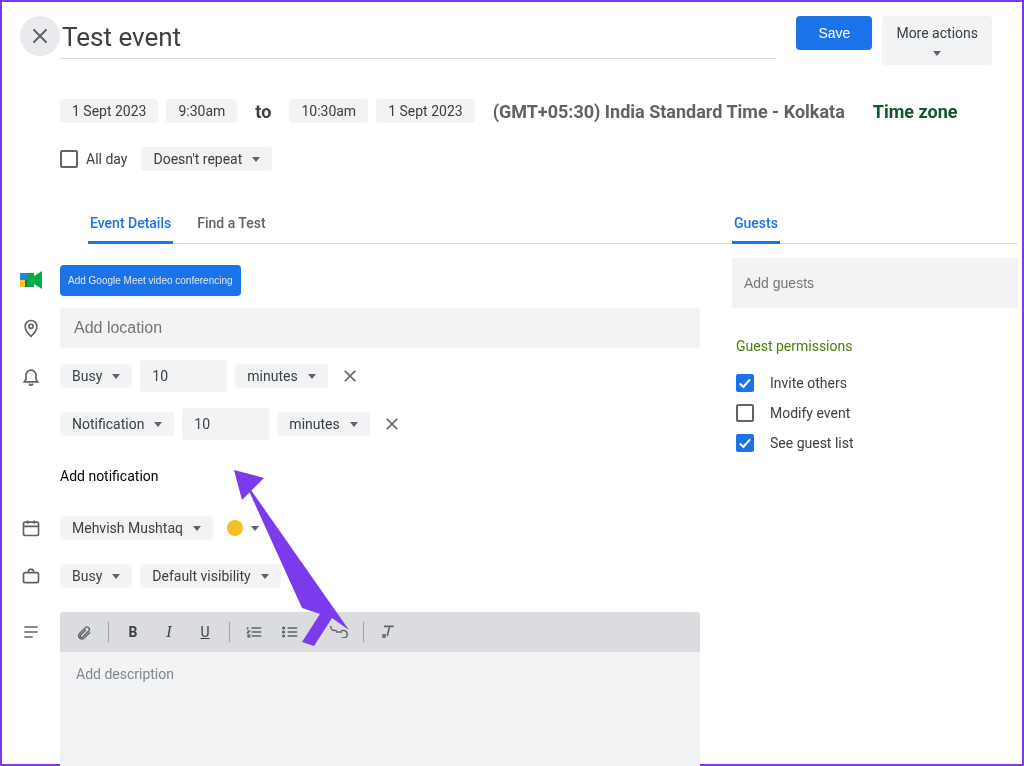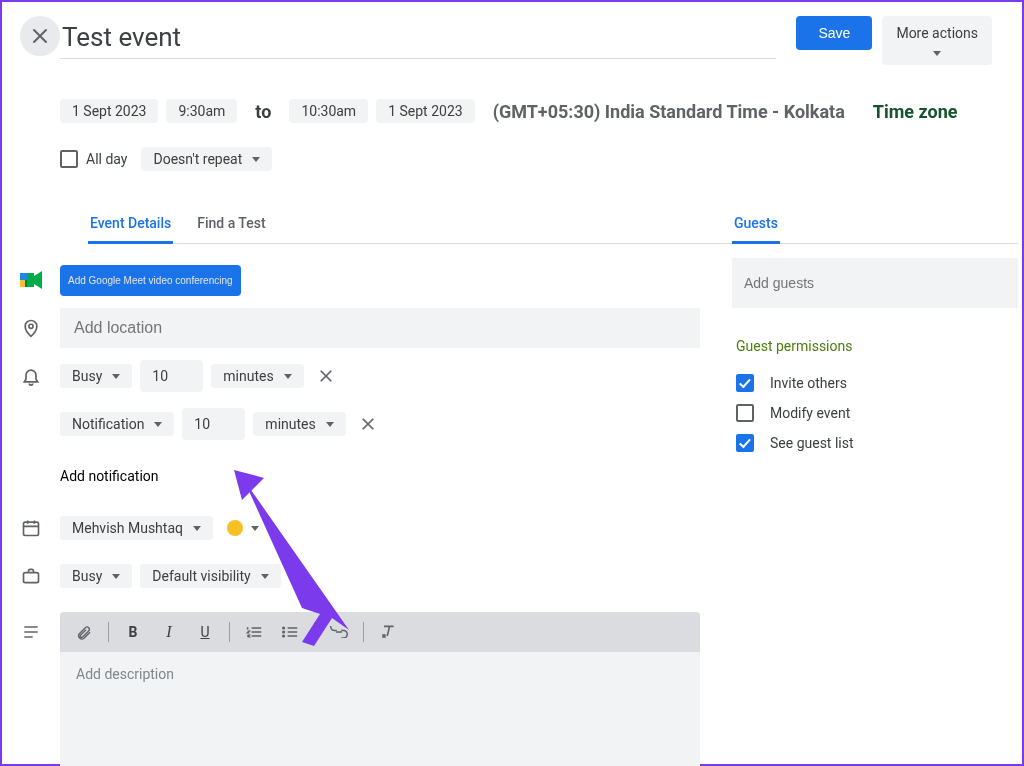--- a/index.html
+++ b/index.html
@@ -34,21 +34,21 @@
 .tab { padding: 10px 2px; font-size: 14px; font-weight: 500; color: #5f6368; cursor: pointer; border-bottom: 3px solid transparent; margin-bottom: -1px; }
 .tab.active { color: #1a73e8; border-bottom-color: #1a73e8; }
 
 
 .meet-btn { background: #1a73e8; color: #e5e5e5; border-radius: 4px; padding: 10px 8px; font-size: 10px; font-weight: 500; cursor: pointer; border: none; }
 
 
 .location-input { background: #f1f3f4; border: none; border-radius: 2px; padding: 11px 14px; width: 640px; font-size: 16px; color: #5f6368; outline: none; }
 
 
-.notif-val { background: #f1f3f4; border-radius: 4px; padding: 8px 6px 8px 12px; width: 63px; color: #3c4043; font-size: 14px; }
+.notif-val { background: #f1f3f4; border-radius: 4px; padding: 8px 6px 8px 12px; width: 87px; color: #3c4043; font-size: 14px; }
 .x-btn { width: 28px; height: 28px; display: flex; align-items: center; justify-content: center; cursor: pointer; color: #5f6368; }
 .add-notif { color: #000000; font-size: 14px; cursor: pointer; padding: 6px 0; }
 
 
 .color-dot { width: 16px; height: 16px; border-radius: 50%; background: #f6bf26; }
 
 
 .help-icon { width: 18px; height: 18px; border: 1.5px solid #5f6368; border-radius: 50%; display: flex; align-items: center; justify-content: center; font-size: 12px; color: #5f6368; cursor: pointer; }
 
 

